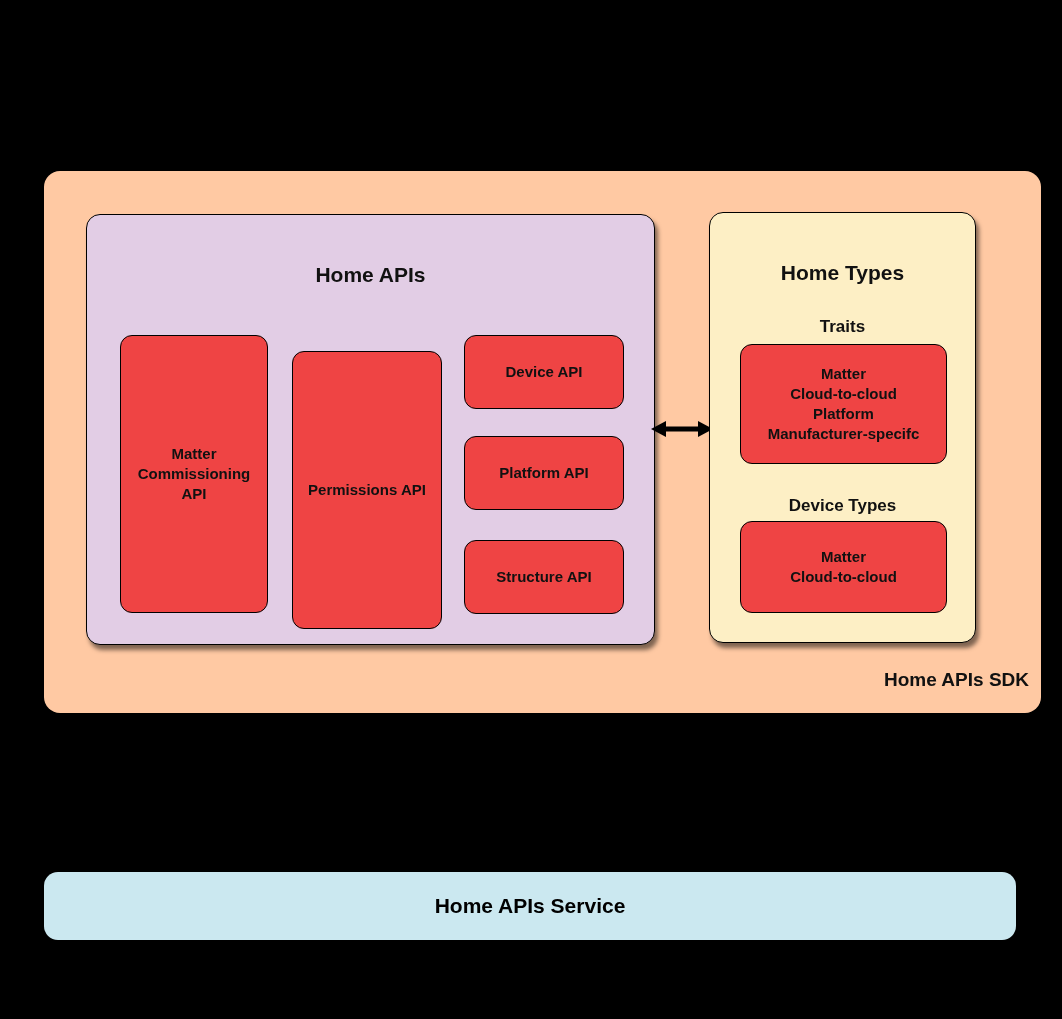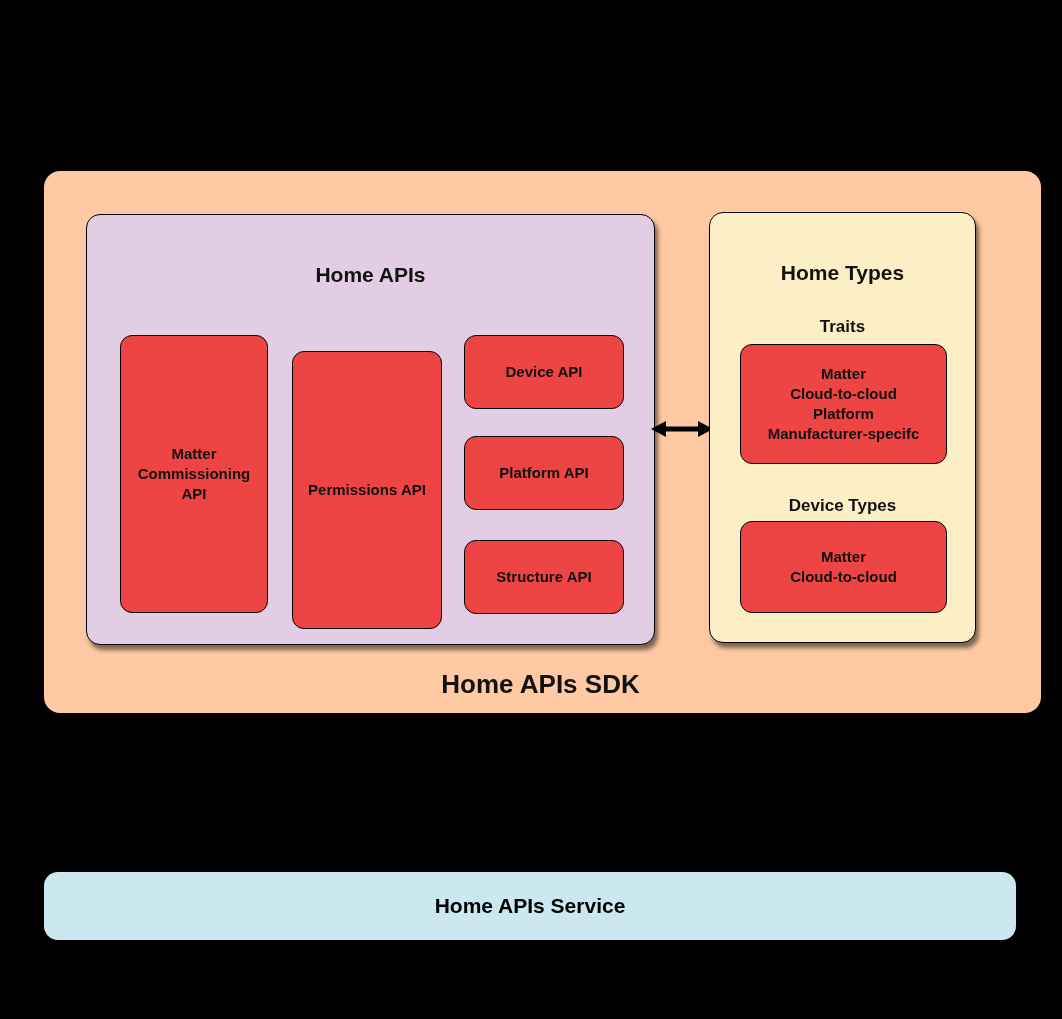--- a/index.html
+++ b/index.html
@@ -104,24 +104,24 @@
   .heading-devtypes { top: 283px; }
   .card-devtypes  { left: 30px; top: 308px; width: 205px; height: 90px; }
   .arrow {
     position: absolute;
     left: 607px;
     top: 247px;
   }
   .sdk-label {
     position: absolute;
     left: 0;
-    right: 4px;
+    right: 12px;
     top: 498px;
-    text-align: center;
-    font-size: 26px;
+    text-align: right;
+    font-size: 19px;
   }
 </style>
 </head>
 <body>
 
 <div class="canvas">
 
 
   <div class="sdk">
 

